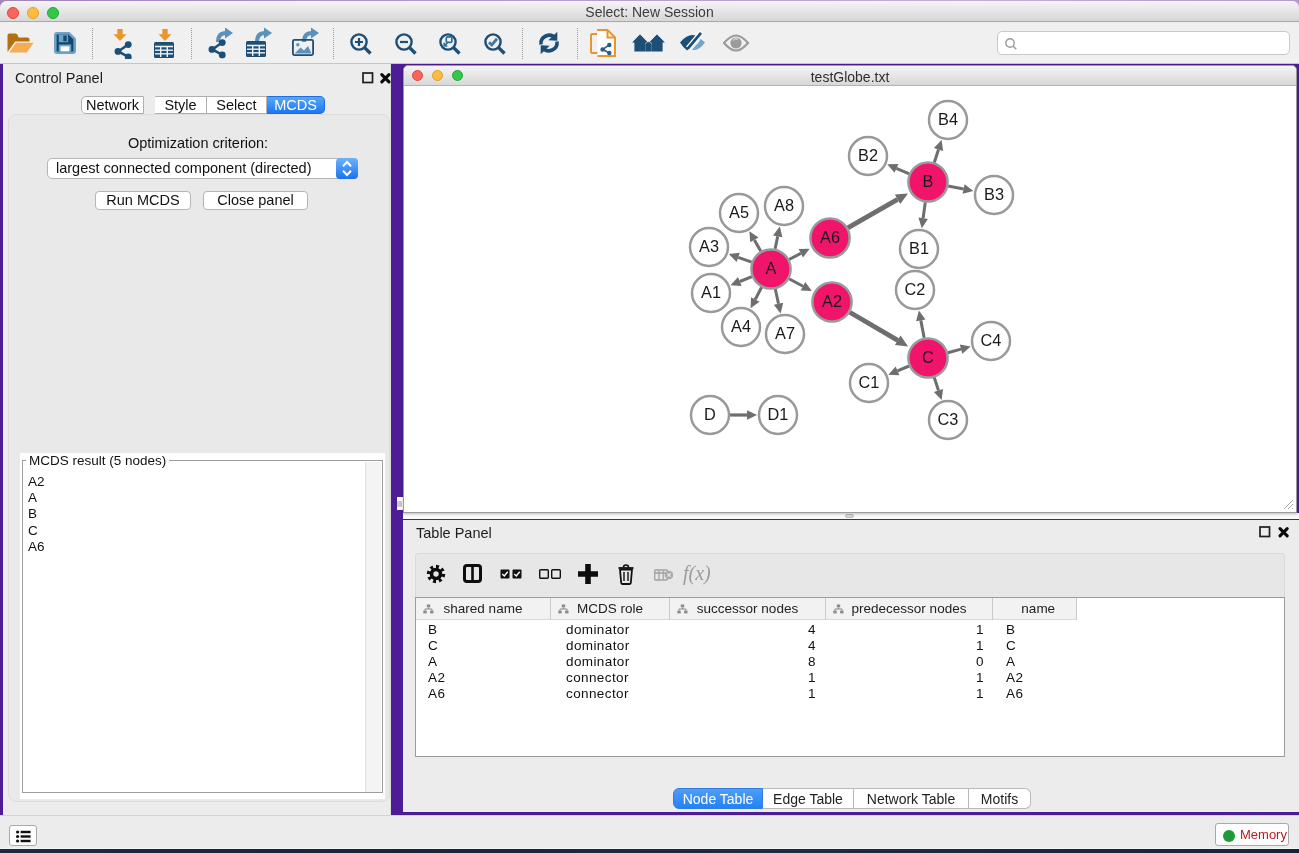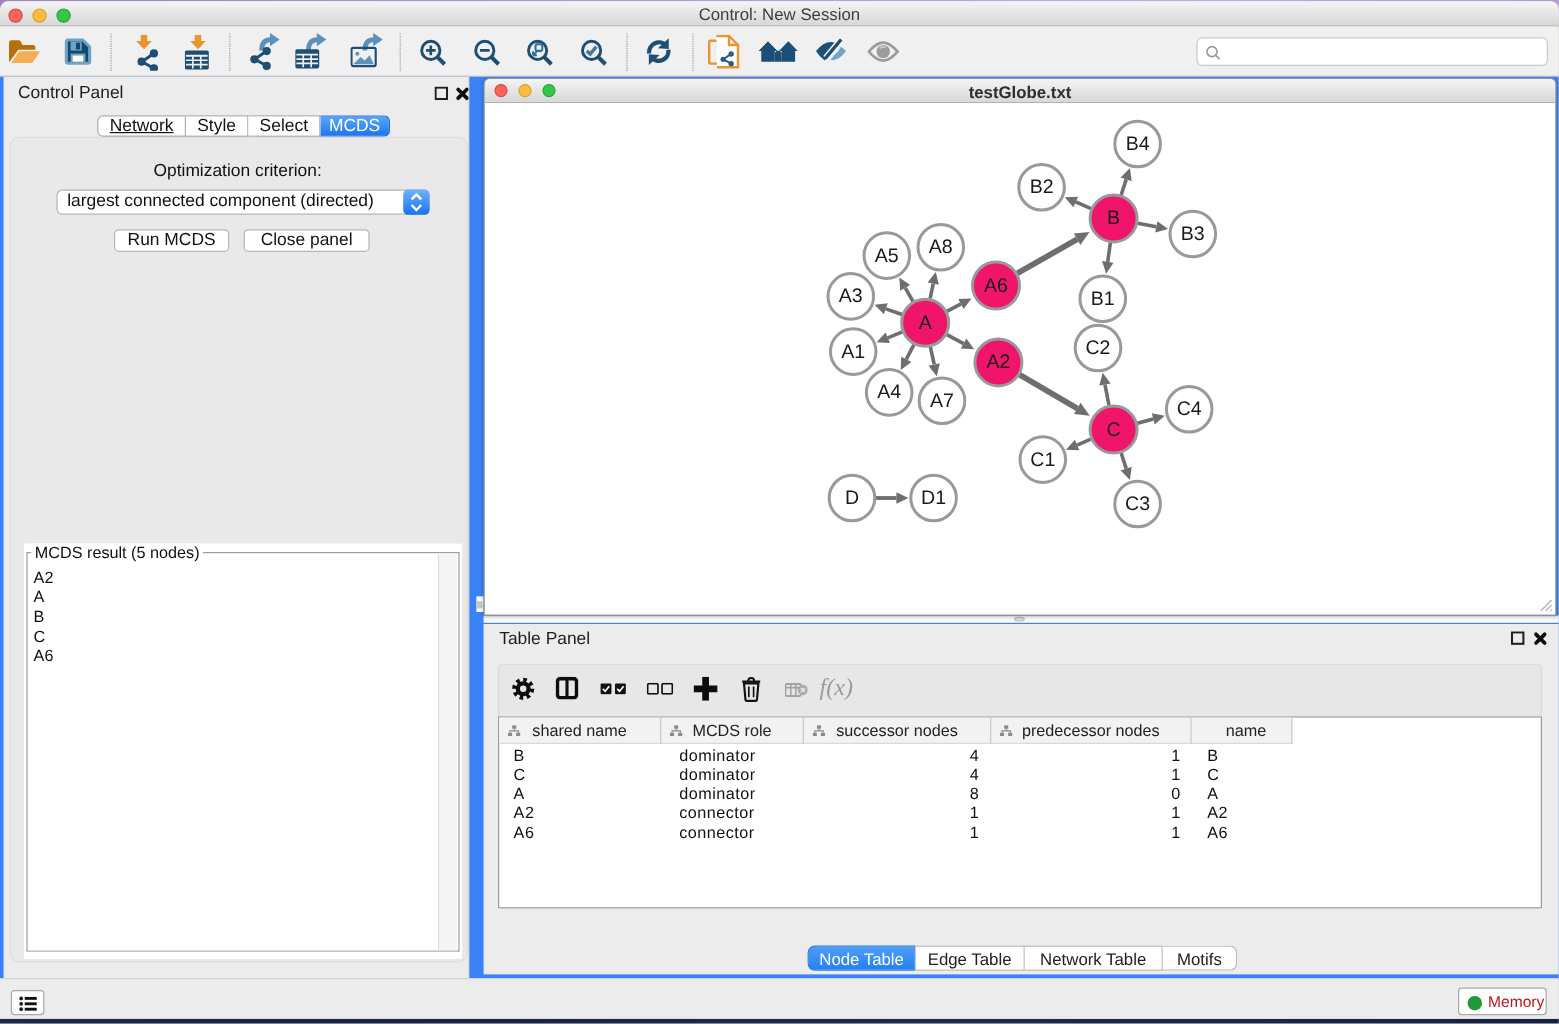--- a/index.html
+++ b/index.html
@@ -4,39 +4,39 @@
 html,body{width:1299px;height:853px;overflow:hidden;}
 body{position:relative;font-family:"Liberation Sans",sans-serif;-webkit-font-smoothing:antialiased;background:linear-gradient(90deg,#a183bf,#b39ad1 40%,#c3abdc 75%,#b49ad0);}
 .abs{position:absolute;}
 #win{left:0;top:1px;width:1299px;height:847px;background:#ececec;border-radius:7px 7px 0 0;}
 #titlebar{left:0;top:1px;width:1299px;height:21px;background:linear-gradient(#f5f5f5,#d7d7d7);border-radius:7px 7px 0 0;border-bottom:1px solid #ababab;}
 .tl{width:12px;height:12px;border-radius:50%;top:6px;}
 #title{width:100%;top:3px;text-align:center;font-size:14px;color:#3d3d3d;}
 #toolbar{left:0;top:23px;width:1299px;height:41px;background:#f0f0f0;border-bottom:1px solid #c6c6c6;}
 .tsep{top:5px;height:31px;width:1px;border-left:1px dotted #9a9a9a;}
 #searchbox{left:997px;top:8px;width:293px;height:24px;background:#fff;border:1px solid #c9c9c9;border-radius:5px;}
-#main{left:0;top:64px;width:1299px;height:753px;background:#3b82f6;}
+#main{left:0;top:64px;width:1299px;height:753px;background:#4c1d95;}
 
 #cp{left:3px;top:0;width:388px;height:751px;background:#ececec;border-right:1px solid #dcdcdc;}
 #cp-title{left:12px;top:6px;font-size:14.5px;color:#1d1d1d;}
 .tab{top:32px;height:18px;border:1px solid #b0b0b0;background:#fff;font-size:14.5px;color:#111;text-align:center;line-height:17px;}
 #cp-panel{left:5px;top:50px;width:382px;height:688px;background:#e9e9e9;border:1px solid #dddddd;border-radius:8px;}
 #optlabel{left:0;top:71px;width:390px;text-align:center;font-size:14.5px;color:#111;}
 #combo{left:44px;top:94px;width:311px;height:21px;background:#fff;border:1px solid #b5b5b5;border-radius:5px;font-size:14.5px;color:#111;line-height:19px;padding-left:8px;}
 #combo-btn{right:-1px;top:-1px;width:22px;height:21px;border-radius:4px;background:linear-gradient(#6db3fb,#1a72ee);}
 .btn{top:127px;height:19px;background:#fff;border:1px solid #b5b5b5;border-radius:4px;font-size:14.5px;color:#111;text-align:center;line-height:17px;}
 #resbox{left:17px;top:389px;width:365px;height:346px;background:#fff;}
 #fieldset{left:2px;top:7px;width:361px;height:333px;border:1px solid #9d9d9d;}
 #legend{left:3px;top:-8px;background:#fff;padding:0 3px;font-size:13.5px;color:#111;}
 #reslist{left:1px;top:1px;width:343px;height:330px;background:#fff;font-size:13.5px;color:#111;line-height:16.2px;padding:12px 0 0 4px;}
 #resscroll{right:1px;top:1px;width:16px;height:330px;background:#f4f4f4;border-left:1px solid #e0e0e0;}
 
 #netwin{left:403px;top:1px;width:894px;height:448px;background:#fff;border:1px solid #9c9c9c;border-radius:5px 5px 0 0;box-shadow:0 1px 3px rgba(0,0,0,0.25);}
 #net-titlebar{left:0;top:0;width:892px;height:20px;background:linear-gradient(#f4f4f4,#d8d8d8);border-radius:5px 5px 0 0;border-bottom:1px solid #b3b3b3;}
-#net-title{width:100%;top:2.5px;text-align:center;font-size:14px;color:#2e2e2e;font-weight:bold;}
+#net-title{width:100%;top:2.5px;text-align:center;font-size:14px;color:#2e2e2e;}
 
 #tp{left:403px;top:456px;width:896px;height:292px;background:#ececec;}
 #tp-title{left:13px;top:5px;font-size:14.5px;color:#1d1d1d;}
 #tp-toolbar{left:12px;top:33px;width:870px;height:44px;background:#e7e7e7;border:1px solid #d9d9d9;border-bottom:none;border-radius:4px 4px 0 0;}
 #tbl{left:12px;top:77px;width:870px;height:160px;background:#fff;border:1px solid #9b9b9b;}
 #tbl-head{left:0;top:0;width:661px;height:22px;background:#f2f2f2;border-bottom:1px solid #d9d9d9;}
 .th{top:0;height:22px;font-size:13.5px;color:#222;text-align:center;line-height:22px;border-right:1px solid #c9c9c9;}
 .tr{height:16px;font-size:13.5px;color:#111;letter-spacing:0.4px;}
 .td{position:absolute;top:0;}
 #tabs{left:270px;top:268px;height:21px;}
@@ -44,21 +44,21 @@
 #statusbar{left:0;top:815px;width:1299px;height:33px;background:#ececec;border-top:1px solid #d4d4d4;}
 #deskstrip{left:0;top:848px;width:1299px;height:5px;background:linear-gradient(90deg,#1b2a42,#17243a 30%,#1d2c46 60%,#15233a);border-top:1px solid #f5f5f5;}
 text{font-family:"Liberation Sans",sans-serif;}
 </style></head>
 <body>
 <div id="win" class="abs"></div>
 <div id="titlebar" class="abs">
   <div class="abs tl" style="left:7px;background:#f9645c;border:1px solid #e2463d;"></div>
   <div class="abs tl" style="left:27px;background:#fdbc40;border:1px solid #dfa023;"></div>
   <div class="abs tl" style="left:47px;background:#34c84a;border:1px solid #24a732;"></div>
-  <div id="title" class="abs">Control: New Session</div>
+  <div id="title" class="abs">Select: New Session</div>
 </div>
 <div id="toolbar" class="abs">
   <svg class="abs" style="left:7px;top:8px" width="27" height="22" viewBox="0 0 27 22">
       <path d="M0.5 20.5 V4.5 Q0.5 2.5 2.5 2.5 H8.5 Q10 2.5 10.6 4 L11.6 6.5 H20.5 Q22.5 6.5 22.5 8.5 V10.5 H8.2 L0.9 20.5 Z" fill="#b4700e"></path>
 <path d="M2.2 21.5 L8.9 11.8 H26.6 L19.9 21.5 Z" fill="#f6ac53"></path>
     </svg>
 <svg class="abs" style="left:53px;top:8px" width="24" height="24" viewBox="0 0 24 24">
       <path d="M1 4 Q1 1 4 1 H16.5 L23 7.5 V20 Q23 23 20 23 H4 Q1 23 1 20 Z" fill="#6ea3c8"></path>
 <path d="M3.6 3.6 H15.6 L20.4 8.4 V20.4 H3.6 Z" fill="#15486d"></path>
 <rect x="5.8" y="3.6" width="9.3" height="7.6" fill="#6ea3c8"></rect>
@@ -203,21 +203,21 @@
   </div>
 </div>
 <div id="main" class="abs">
   <div id="cp" class="abs">
     <div id="cp-title" class="abs">Control Panel</div>
     <svg class="abs" style="left:359px;top:8px" width="32px" height="12px" viewBox="0 0 32 12">
         <rect x="1" y="1" width="9.5" height="9.5" fill="none" stroke="#1f1f1f" stroke-width="1.7"></rect>
         <path d="M19.8 2.6 L27 9.8 M27 2.6 L19.8 9.8" stroke="#0a0a0a" stroke-width="3.1" stroke-linecap="round"></path>
       </svg>
     <div id="cp-panel" class="abs"></div>
-    <div class="tab abs" style="left:78px;width:74px;border-radius:5px 0 0 5px;text-decoration:underline;">Network</div>
+    <div class="tab abs" style="left:78px;width:63px;border-radius:5px 0 0 5px;">Network</div>
     <div class="tab abs" style="left:152px;width:52px;border-left:none;">Style</div>
     <div class="tab abs" style="left:204px;width:60px;border-left:none;">Select</div>
     <div class="tab abs" style="left:264px;width:58px;border-left:none;border-radius:0 5px 5px 0;background:linear-gradient(#59a7f9,#1d76f2);color:#fff;border-color:#1d6fe0;">MCDS</div>
     <div id="optlabel" class="abs">Optimization criterion:</div>
     <div id="combo" class="abs">largest connected component (directed)
       <div id="combo-btn" class="abs"><svg width="22" height="21" viewBox="0 0 22 21">
             <path d="M7 8.2 L11 4 L15 8.2" fill="none" stroke="#fff" stroke-width="2"></path>
             <path d="M7 12.8 L11 17 L15 12.8" fill="none" stroke="#fff" stroke-width="2"></path>
           </svg></div>
     </div>

